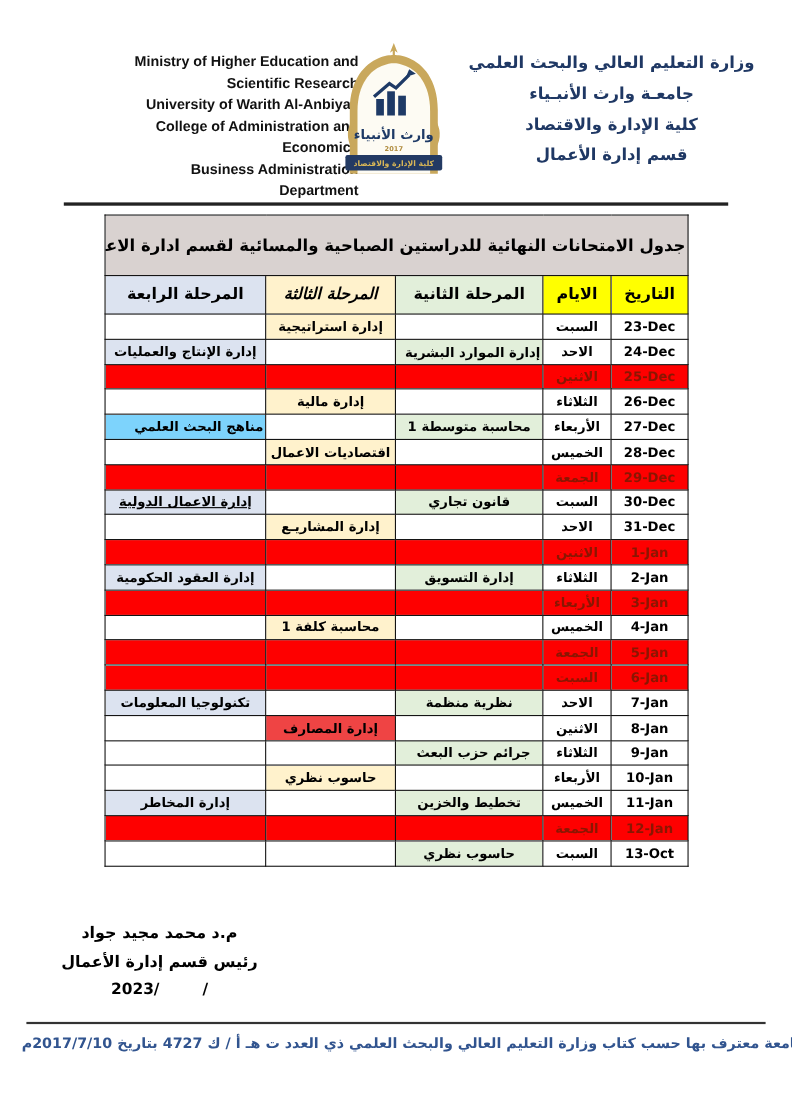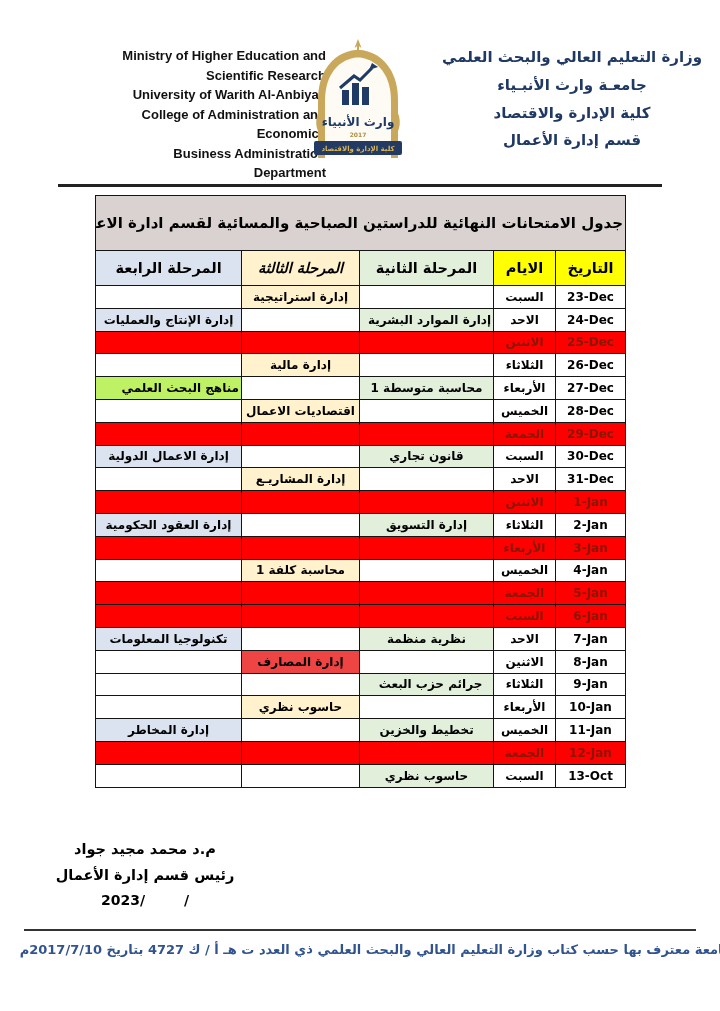--- a/index.html
+++ b/index.html
@@ -10,21 +10,21 @@
   }
   
   .hdr-en{
     position:absolute; top:46px; left:26px; width:300px;
     font-family:"Liberation Sans", sans-serif;
     font-weight:bold; font-size:13px; line-height:1.5; color:#111;
     text-align:right; white-space:pre-line;
   }
   .logo{ position:absolute; top:38px; left:301px; width:114px; height:132px; }
   .hdr-ar{
-    position:absolute; top:44px; left:436px; width:272px;
+    position:absolute; top:44px; left:420px; width:272px;
     direction:rtl; text-align:center;
     font-weight:bold; font-size:15px; line-height:1.85; color:#1f3864;
     white-space:pre-line;
   }
   .hdr-rule{ position:absolute; top:184px; left:58px; width:604px; height:3px; background:#222; }
   
   table.exam{
     position:absolute; top:195px; left:95px; width:530px;
     border-collapse:collapse; table-layout:fixed;
     direction:rtl;
@@ -151,42 +151,42 @@
           <td>الثلاثاء</td>
           <td></td>
           <td style="background: rgb(255, 242, 204);">إدارة مالية</td>
           <td></td>
         </tr>
         <tr class="data-row">
           <td dir="ltr">27-Dec</td>
           <td>الأربعاء</td>
           <td style="background: rgb(226, 239, 218);">محاسبة متوسطة 1</td>
           <td></td>
-          <td style="background: #bef264; padding-left: 37px;">مناهج البحث العلمي</td>
+          <td style="background: #7dd3fc; padding-left: 37px;">مناهج البحث العلمي</td>
         </tr>
         <tr class="data-row">
           <td dir="ltr">28-Dec</td>
           <td>الخميس</td>
           <td></td>
           <td style="background: rgb(255, 242, 204);">اقتصاديات الاعمال</td>
           <td></td>
         </tr>
         <tr class="data-row holiday">
           <td dir="ltr">29-Dec</td>
           <td>الجمعة</td>
           <td></td>
           <td></td>
           <td></td>
         </tr>
         <tr class="data-row">
           <td dir="ltr">30-Dec</td>
           <td>السبت</td>
           <td style="background: rgb(226, 239, 218);">قانون تجاري</td>
           <td></td>
-          <td style="background: rgb(220, 227, 240);">إدارة الاعمال الدولية</td>
+          <td style="background: rgb(220, 227, 240); text-decoration: underline;">إدارة الاعمال الدولية</td>
         </tr>
         <tr class="data-row">
           <td dir="ltr">31-Dec</td>
           <td>الاحد</td>
           <td></td>
           <td style="background: rgb(255, 242, 204);">إدارة المشاريـع</td>
           <td></td>
         </tr>
         <tr class="data-row holiday">
           <td dir="ltr">1-Jan</td>

